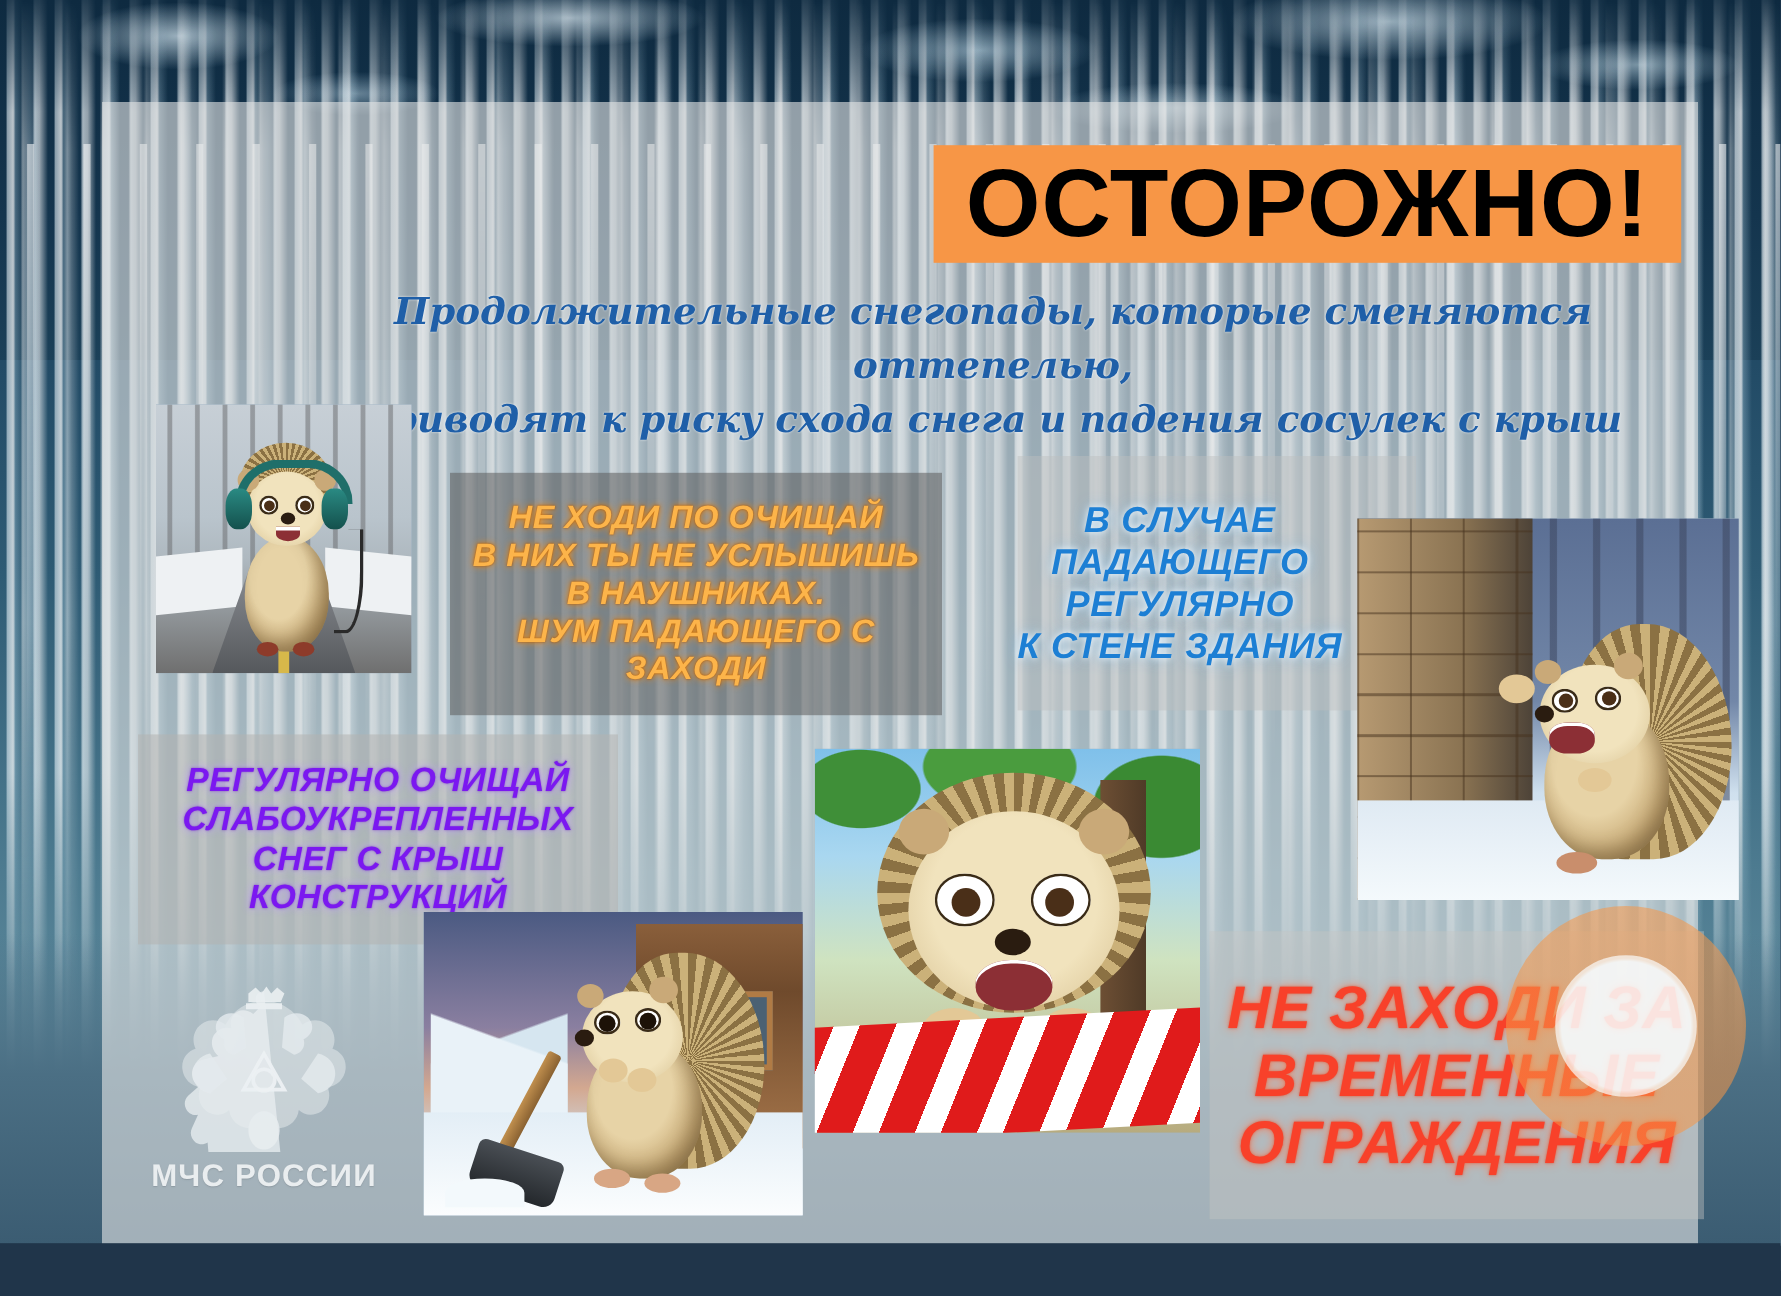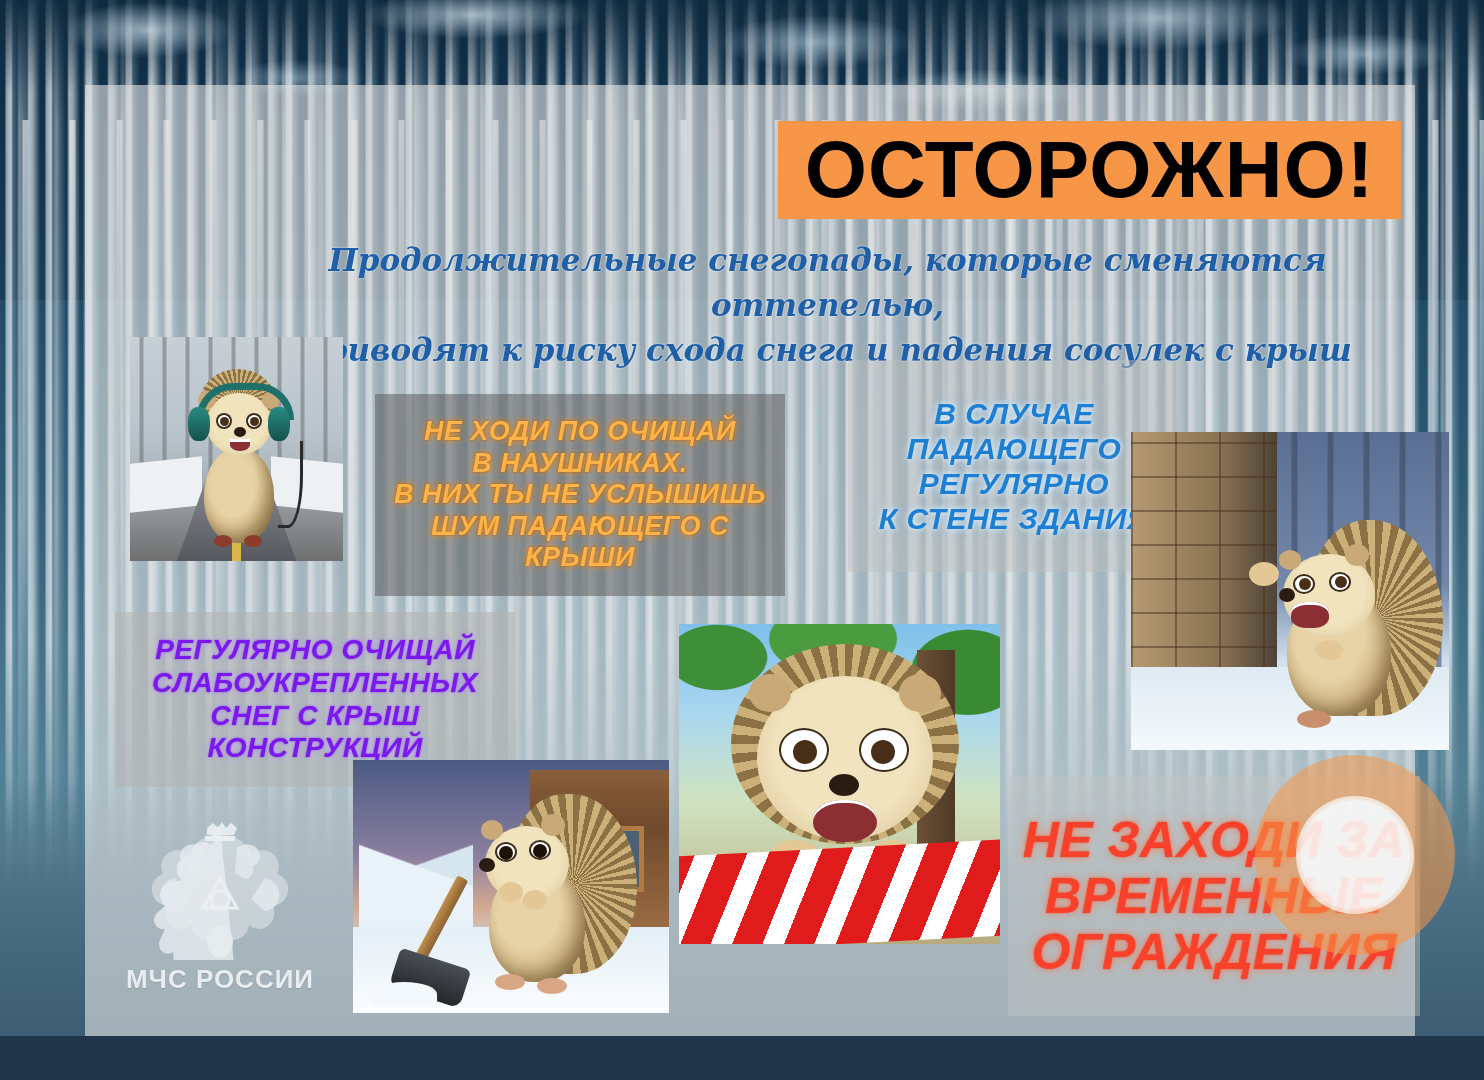--- a/index.html
+++ b/index.html
@@ -80,23 +80,23 @@
   
   .msg{position:absolute;text-align:center;font-style:italic;font-weight:700;
     letter-spacing:.5px;line-height:1.17;}
 
   .msg-headphones{left:375px;top:394px;width:410px;height:202px;
     background:rgba(92,92,92,0.55);
     display:flex;align-items:center;justify-content:center;}
   .msg-headphones .t{font-size:27px;color:#fcb44a;
     text-shadow:0 0 6px rgba(255,140,0,.95),0 0 2px rgba(120,50,0,.9);}
 
-  .msg-wall{left:848px;top:360px;width:332px;height:212px;
+  .msg-wall{left:848px;top:380px;width:332px;height:212px;
     background:rgba(188,190,190,0.45);
-    display:flex;align-items:center;justify-content:center;}
+    display:flex;align-items:center;justify-content:flex-start;}
   .msg-wall .t{font-size:30px;color:#1d7fd4;
     text-shadow:0 0 6px rgba(255,255,255,.95),0 0 12px rgba(120,190,240,.8);}
 
   .msg-roof{left:115px;top:612px;width:400px;height:175px;
     background:rgba(178,178,176,0.55);
     display:flex;align-items:center;justify-content:center;}
   .msg-roof .t{font-size:28px;color:#7b18f0;
     text-shadow:0 0 7px rgba(190,150,255,.95),0 0 2px rgba(70,0,150,.7);}
 
   .msg-fence{left:1008px;top:776px;width:412px;height:240px;
@@ -259,23 +259,23 @@
       <div class="hp-cup" style="left:86px;top:38px;width:22px;height:34px;"></div>
       <div class="hp-wire" style="left:96px;top:72px;width:22px;height:84px;"></div>
       <div class="paw" style="left:32px;top:166px;width:18px;height:12px;background:#8d3b2a;"></div>
       <div class="paw" style="left:62px;top:166px;width:18px;height:12px;background:#8d3b2a;"></div>
     </div>
   </div>
 
   <div class="msg msg-headphones">
     <div class="t">
       <div>НЕ ХОДИ ПО ОЧИЩАЙ</div>
+      <div>В НИХ ТЫ НЕ УСЛЫШИШЬ</div>
       <div>В НАУШНИКАХ.</div>
-      <div>В НИХ ТЫ НЕ УСЛЫШИШЬ</div>
-      <div>ШУМ ПАДАЮЩЕГО С КРЫШИ</div>
+      <div>ШУМ ПАДАЮЩЕГО С ЗАХОДИ</div>
     </div>
   </div>
 
   <div class="msg msg-wall">
     <div class="t">
       <div>В СЛУЧАЕ</div>
       <div>ПАДАЮЩЕГО</div>
       <div>РЕГУЛЯРНО</div>
       <div>К СТЕНЕ ЗДАНИЯ</div>
     </div>

